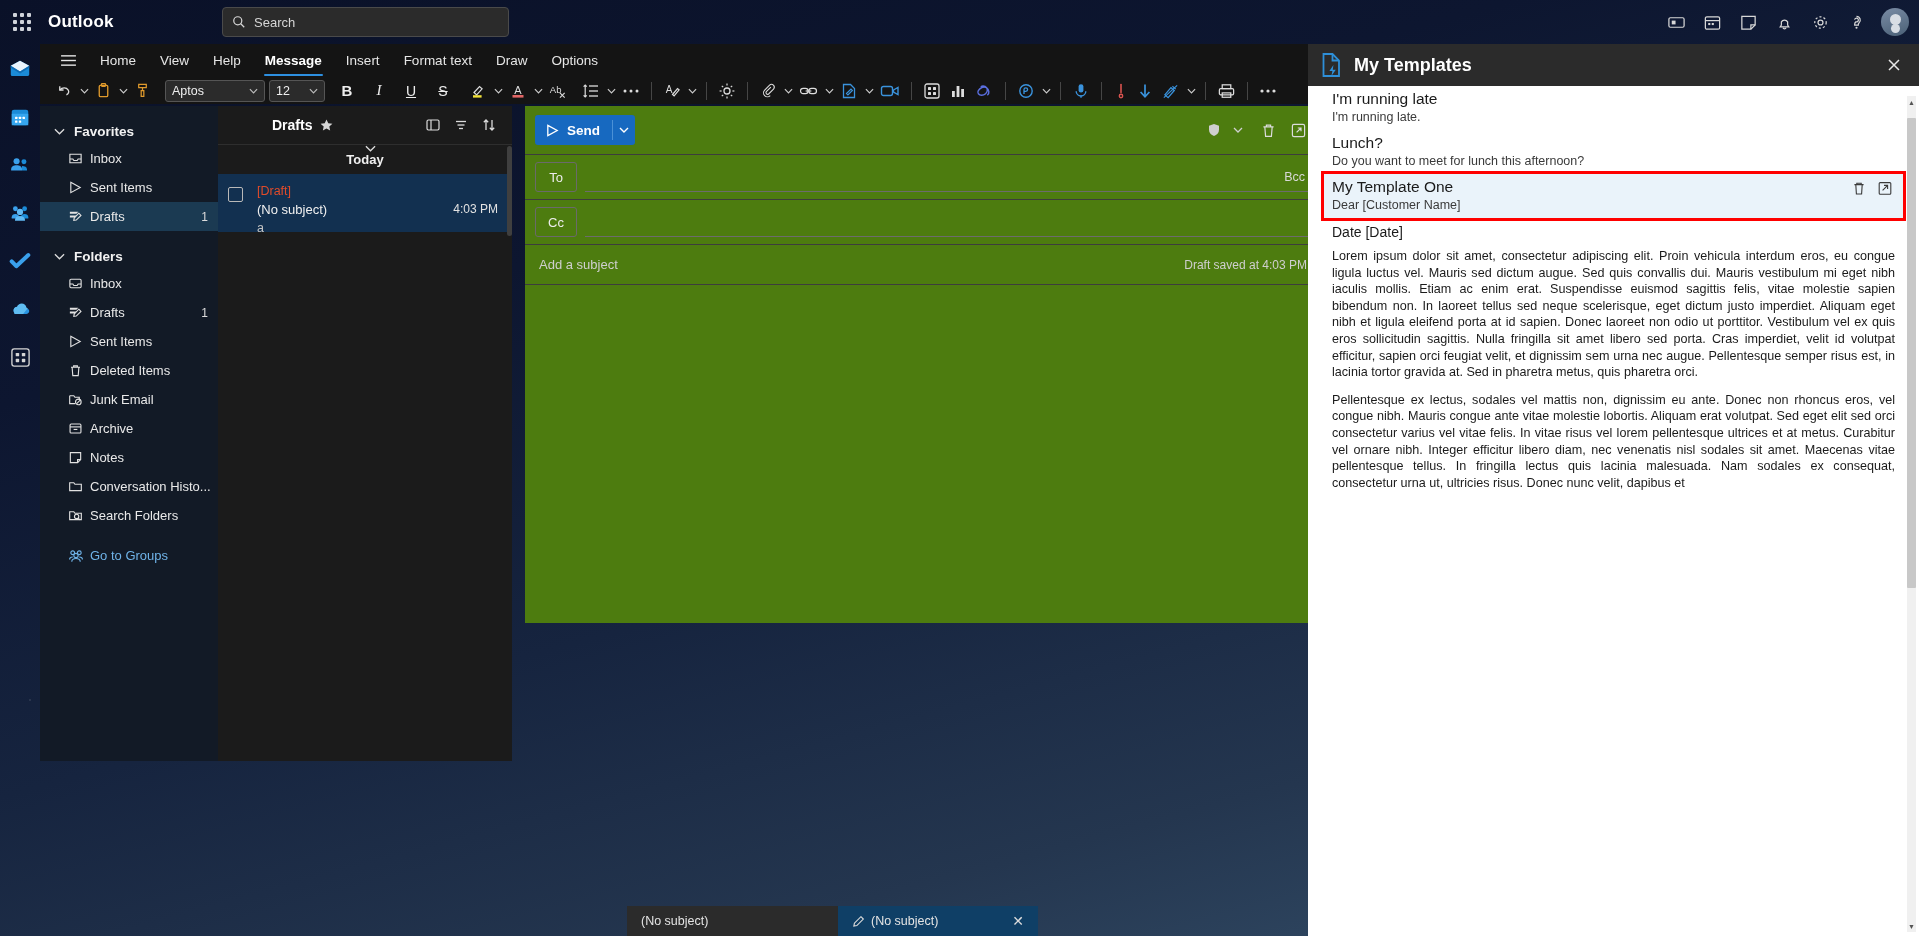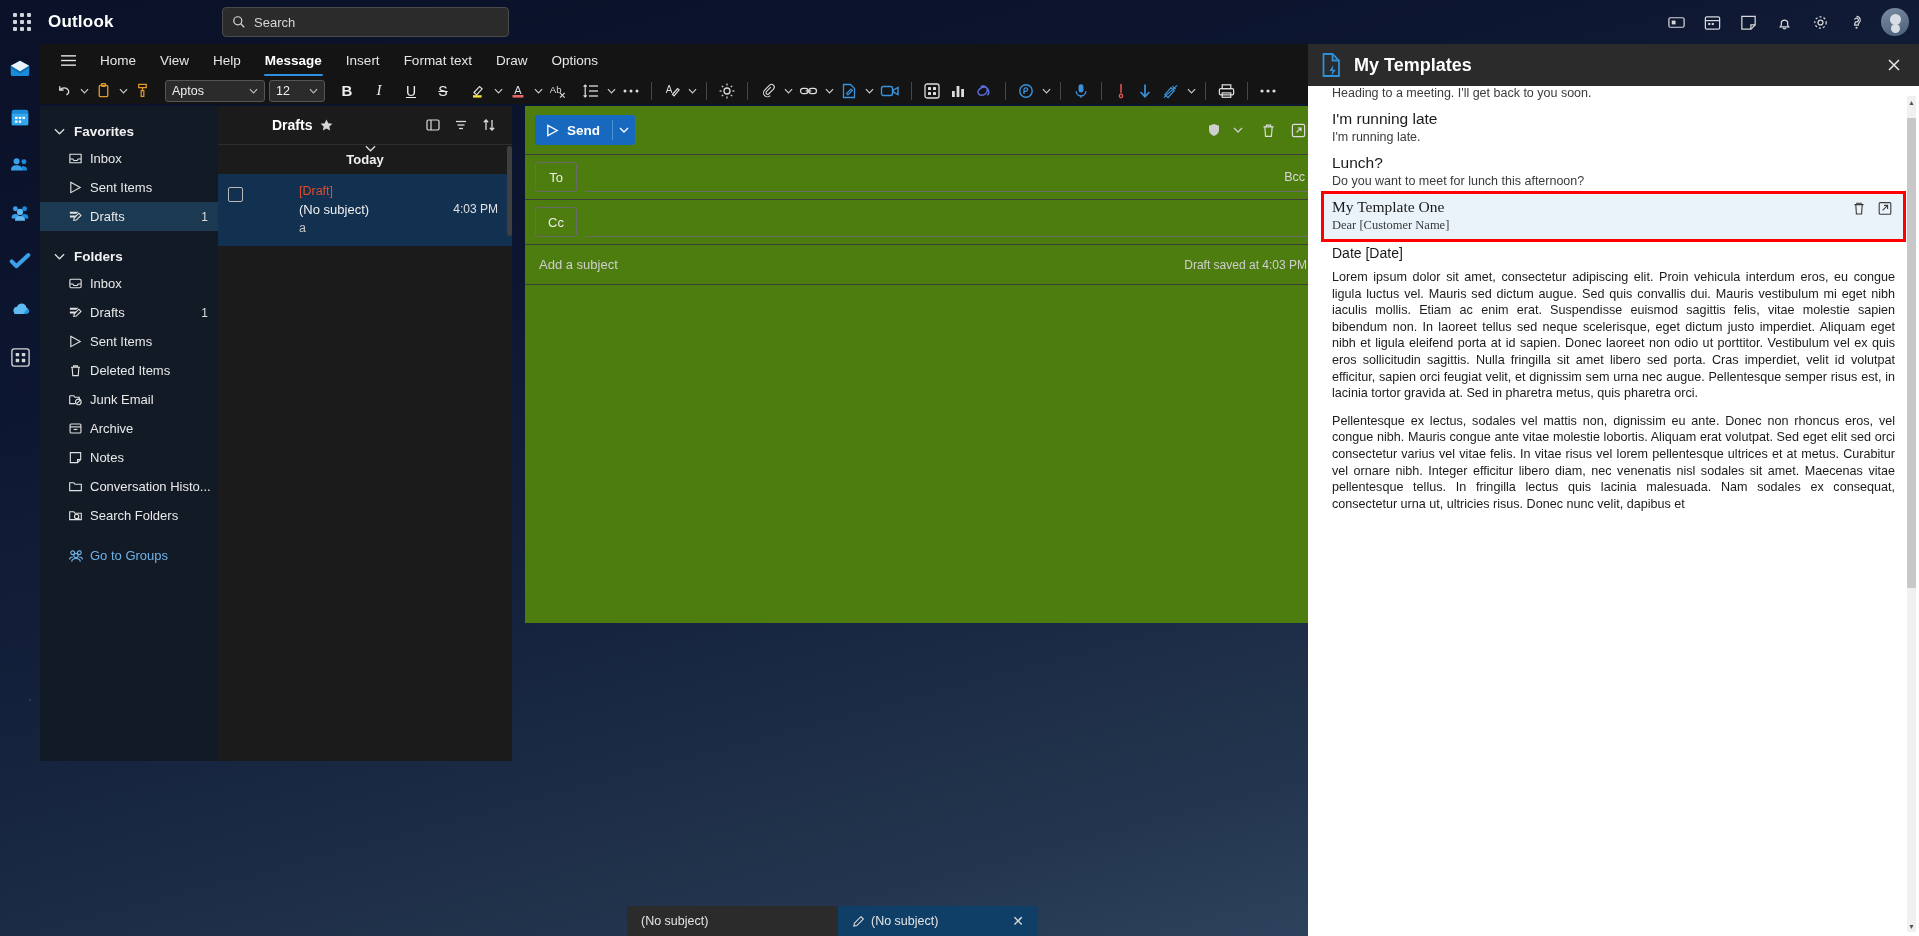--- a/index.html
+++ b/index.html
@@ -70,21 +70,21 @@
   
   .listpane { position:absolute; left:218px; top:106px; width:294px; height:655px; background:#1b1b1b; }
   .listhdr { height:38px; display:flex; align-items:center; }
   .listhdr .title { font-size:14px; font-weight:600; color:#fff; margin-left:54px; }
   .listhdr .star { margin-left:7px; display:flex; }
   .listhdr .acts { margin-left:auto; display:flex; gap:2px; padding-right:10px; }
   .lact { width:26px; height:26px; display:flex; align-items:center; justify-content:center; cursor:pointer; border-radius:3px; }
   .daygrp { height:30px; display:flex; align-items:center; background:#1b1b1b; border-top:1px solid #2e2e2e;flex-direction:column; }
   .daygrp .chev { width:24px; margin-left:24px; display:flex; align-items:center; }
   .daygrp .lbl { font-size:13px; font-weight:600; color:#f0f0f0; }
-  .msgrow { height:72px; background:#123050; display:flex; padding:10px 4px 0 10px; cursor:pointer; position:relative;gap:42px; }
+  .msgrow { height:58px; background:#123050; display:flex; padding:10px 4px 0 10px; cursor:pointer; position:relative; }
   .cbox { width:15px; height:15px; border:1.4px solid #b9b9b9; border-radius:2px; margin-top:3px; margin-right:14px; flex:0 0 auto; cursor:pointer; }
   .msgbody { flex:1; }
   .draftlbl { font-size:12.5px; color:#e04b2a; }
   .msgsubj { font-size:13px; color:#f0f0f0; margin-top:4px; }
   .msgprev { font-size:12.5px; color:#c6c6c6; margin-top:4px; }
   .msgtime { position:absolute; right:14px; top:28px; font-size:12px; color:#e2e2e2; }
   .list-scroll { position:absolute; left:507px; top:146px; width:5px; height:90px; background:#3f3f3f; border-radius:3px; }
 
   
   .compose { position:absolute; left:512px; top:106px; width:796px; height:517px; background:#4d7c0f;margin-left:13px; }
@@ -108,21 +108,21 @@
   .tpanel { position:absolute; left:1308px; top:44px; width:611px; height:892px; background:#fff;border-radius:11px; }
   .tphdr { height:42px; background:#2b2b2b; display:flex; align-items:center; padding:0 12px; }
   .tphdr .tpicon { margin-right:10px; display:flex; }
   .tphdr .tptitle { font-size:18px; font-weight:600; color:#fff; }
   .tphdr .tpclose { margin-left:auto; width:26px; height:26px; display:flex; align-items:center; justify-content:center; cursor:pointer; }
   .tplist { position:absolute; left:0; top:42px; width:611px; bottom:0; overflow:hidden; background:#fff; color:#1b1b1b; padding:0 16px; }
   .tpitem { padding:4px 8px 6px 8px; cursor:pointer; position:relative; }
   .tpitem .tname { font-size:15.5px; color:#1a1a1a; margin-bottom:2px; }
   .tpitem .tdesc { font-size:12.5px; color:#3a3a3a; }
   .tpitem.partial .tdesc { margin-top:0; }
-  .tpitem.highlight { background:#eaf3fa; outline:3px solid #ff0000; outline-offset:0px;font-family:Liberation Serif, serif; }
+  .tpitem.highlight { background:#eaf3fa; outline:3px solid #ff0000; outline-offset:0px; }
   .tpitem .rowacts { position:absolute; right:10px; top:6px; display:flex; gap:10px; }
   .tpact { width:16px; height:16px; display:flex; align-items:center; justify-content:center; cursor:pointer; }
   .tpbody { font-size:12.6px; color:#1b1b1b; line-height:1.32; text-align:justify; padding:0 8px; }
   .tpbody p { margin-bottom:11px; }
   .tpdate { font-size:14px; color:#1a1a1a; padding:6px 8px 8px 8px; }
   .tpscroll { position:absolute; right:3px; top:52px; width:9px; height:836px; }
   .tpscroll .track { position:absolute; inset:0; background:#f0f0f0; }
   .tpscroll .thumb { position:absolute; left:0; top:22px; width:9px; height:470px; background:#c8c8c8; border-radius:1px; }
   .tpscroll .ar { position:absolute; left:0; width:9px; height:12px; display:flex; align-items:center; justify-content:center; font-size:7px; color:#555; }
 
@@ -832,23 +832,20 @@
     </span>
     <span class="tptitle">My Templates</span>
     <span class="tpclose">
       <svg width="16" height="16" viewBox="0 0 16 16">
           <path d="M3 3l10 10M13 3L3 13" stroke="#e8e8e8" stroke-width="1.5"></path>
         </svg>
     </span>
   </div>
 
   <div class="tplist">
-    <div class="tpitem partial" style="padding-top:0;">
-      <div class="tdesc">Heading to a meeting. I'll get back to you soon.</div>
-    </div>
 
     <div class="tpitem">
       <div class="tname">I'm running late</div>
       <div class="tdesc">I'm running late.</div>
     </div>
 
     <div class="tpitem">
       <div class="tname">Lunch?</div>
       <div class="tdesc">Do you want to meet for lunch this afternoon?</div>
     </div>

